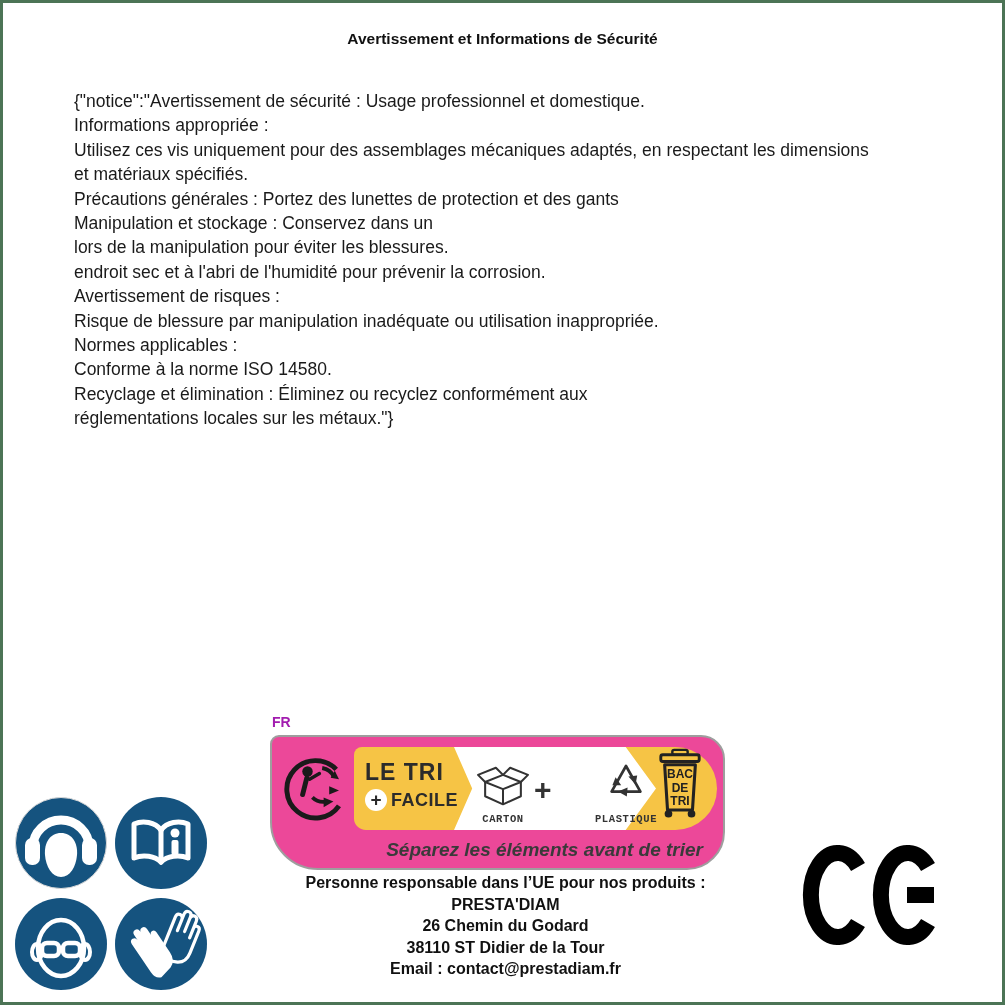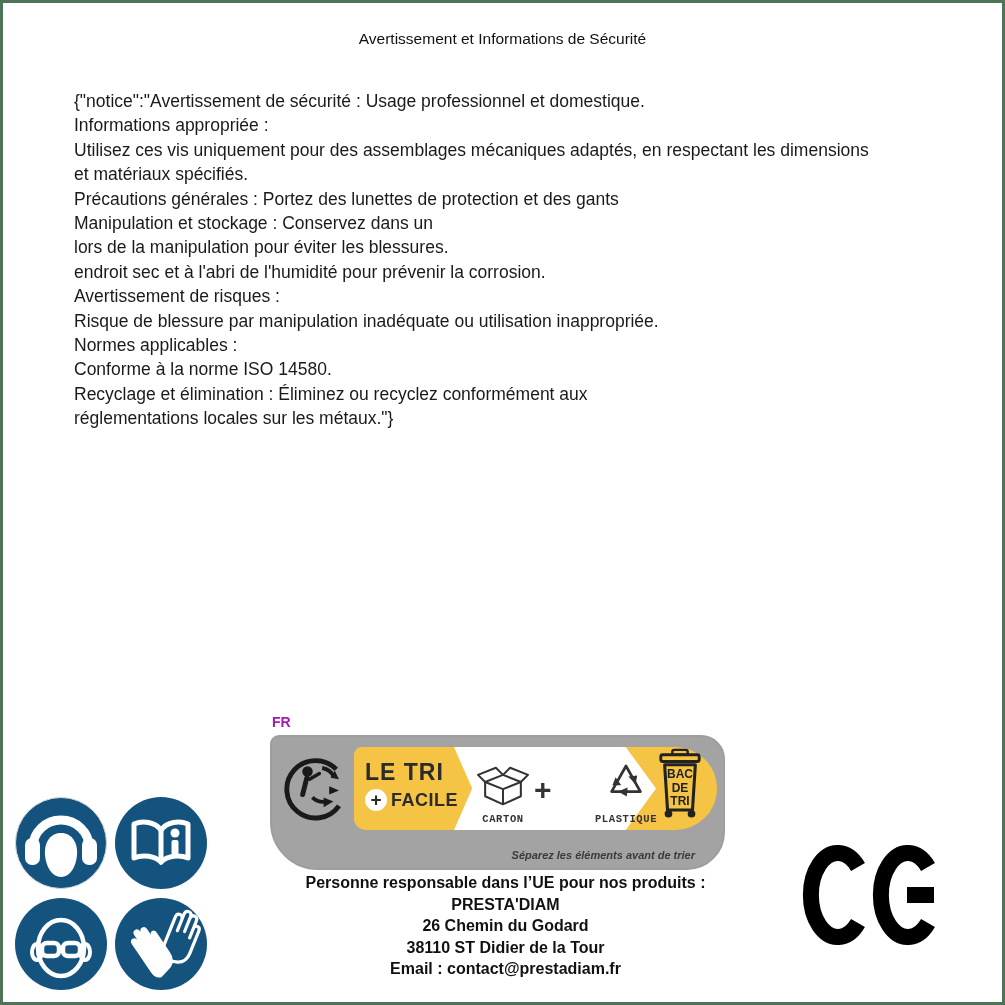--- a/index.html
+++ b/index.html
@@ -3,36 +3,36 @@
 <meta charset="utf-8">
 <style>
   * { margin: 0; padding: 0; box-sizing: border-box; }
   html,body { width: 1005px; height: 1005px; background: #ffffff; font-family: "Liberation Sans", sans-serif; }
   .page {
     position: relative; width: 1005px; height: 1005px; background: #fff;
     border: 3px solid #4C7456; overflow: hidden;
   }
   .doc-title {
     position: absolute; top: 27px; left: 0; width: 100%;
-    text-align: center; font-size: 15.5px; font-weight: normal; color: #111;
+    text-align: center; font-size: 15.5px; font-weight: bold; color: #111;
   }
   .notice-block {
     position: absolute; left: 71px; top: 86px; width: 915px;
     font-size: 17.5px; line-height: 24.4px; color: #1a1a1a;
   }
   
   .safety-grid { position: absolute; left: 10px; top: 792px; width: 197px; height: 198px; }
   .safety-icon { position: absolute; width: 96px; height: 96px; }
   .si-1 { left: 0; top: 0; } .si-2 { left: 100px; top: 0; }
   .si-3 { left: 0; top: 101px; } .si-4 { left: 100px; top: 101px; }
   
   .fr-code { position: absolute; left: 269px; top: 711px; font-size: 14px; font-weight: bold; color: #a21caf; }
   .tri-label {
     position: absolute; left: 267px; top: 732px; width: 455px; height: 135px;
-    background: #a3a3a3; border: 2px solid #9E9E9E;
+    background: #ec4899; border: 2px solid #9E9E9E;
     border-radius: 9px 24px 38px 48px;
   }
   .tri-yellow {
     position: absolute; left: 82px; top: 10px; width: 363px; height: 83px;
     border-radius: 8px 42px 42px 12px;
   }
   .tri-white-chevron {
     position: absolute; left: 182px; top: 10px; width: 202px; height: 83px;
     background: #fff;
     clip-path: polygon(0% 0%, 85% 0%, 100% 50%, 85% 100%, 0% 100%, 9% 50%);
@@ -46,22 +46,22 @@
     font-size: 19px; font-weight: 800; text-align: center; line-height: 21px; margin-right: 4px;
   }
   .tri-headline .l2 .w { font-size: 18px; font-weight: 800; letter-spacing: 0.5px; }
   .material { position: absolute; top: 20px; text-align: center; color: #333; font-family: Liberation Mono, monospace; }
   .mat-carton { left: 197px; width: 68px; }
   .mat-plastique { left: 288px; width: 64px; margin-left: 34px; }
   .material .cap { font-size: 10.5px; font-weight: bold; letter-spacing: 0.6px; margin-top: 1px; }
   .mat-plus { position: absolute; left: 262px; top: 36px; font-size: 30px; font-weight: bold; color: #333; }
   .bin-icon { position: absolute; left: 384px; top: 11px; width: 48px; height: 72px; }
   .tri-footer {
-    position: absolute; right: 28px; bottom: 7px;
-    font-size: 11px; font-style: italic; font-weight: bold; color: #3a3a3a;
+    position: absolute; right: 20px; bottom: 7px;
+    font-size: 19px; font-style: italic; font-weight: bold; color: #3a3a3a;
   }
   
   .resp-block {
     position: absolute; left: 0; top: 869px; width: 1005px;
     text-align: center; font-size: 16px; font-weight: bold; color: #111; line-height: 21.5px;
   }
   
   .ce-mark { position: absolute; left: 798px; top: 842px; width: 142px; height: 100px; }
 </style>
 </head>

